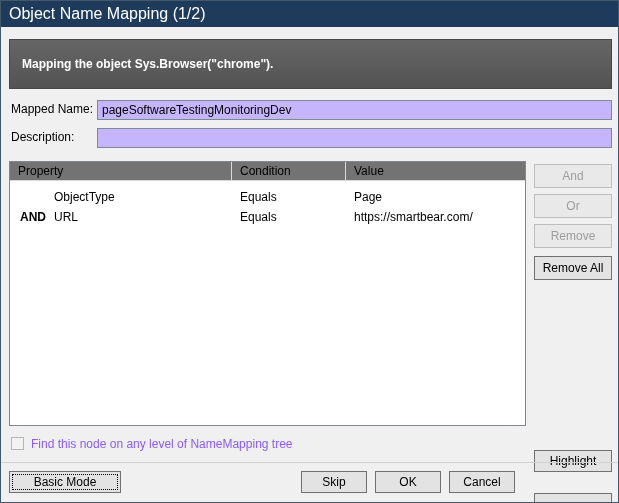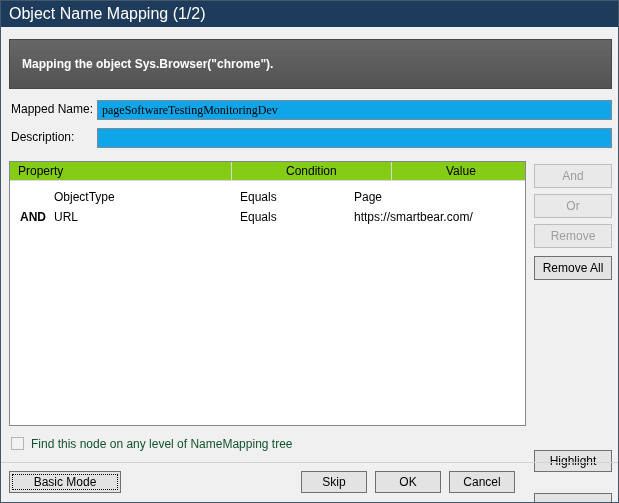--- a/index.html
+++ b/index.html
@@ -26,31 +26,31 @@
     background:linear-gradient(#666666,#535353);
     border:1px solid #474747;
     color:#ffffff; font-weight:bold; font-size:12px;
     display:flex; align-items:center; padding-left:12px;
   }
 
   .field-label { position:absolute; font-size:12px; color:#000; }
 
   .text-input {
     position:absolute; height:20px;
-    background:#0ea5e9; border:1px solid #7a8a99;
-    font-family:Liberation Serif, serif; font-size:12px; color:#000;
+    background:#c4b5fd; border:1px solid #7a8a99;
+    font-family:Liberation Sans, sans-serif; font-size:12px; color:#000;
     padding:1px 4px;
   }
 
   .prop-table {
     position:absolute; left:8px; top:160px; width:517px; height:265px;
     background:#ffffff; border:1px solid #828790;
     font-size:12px; color:#000;
   }
-  .thead { display:flex; height:19px; background:#84cc16; border-bottom:1px solid #d9d9d9;gap:46px; }
+  .thead { display:flex; height:19px; background:#737373; border-bottom:1px solid #d9d9d9; }
   .th {
     display:flex; align-items:center; padding-left:8px;
     border-right:1px solid #d9d9d9; overflow:hidden; white-space:nowrap;
   }
   .th:last-child { border-right:none; }
   .col-prop { width:222px; }
   .col-cond { width:114px; }
   .col-val  { width:179px; flex:1; }
   .tbody { padding-top:6px; }
   .trow { display:flex; height:20px; align-items:center; }
@@ -71,21 +71,21 @@
   }
   .btn.disabled {
     background:#e9e9e9;
     border-color:#bdbdbd;
     color:#9d9d9d;
   }
   .btn.focused { outline:1px dotted #000; outline-offset:-4px; }
 
   .side-btn { left:533px; width:78px; height:24px; }
 
-  .check-row-label { position:absolute; left:30px; top:436px; font-size:12px; color:#14532d; }
+  .check-row-label { position:absolute; left:30px; top:436px; font-size:12px; color:#8b5cf6; }
   .checkbox {
     position:absolute; left:10px; top:436px; width:13px; height:13px;
     background:#f2f2f2; border:1px solid #b6b6b6;
   }
 
   .divider { position:absolute; left:0; top:461px; width:619px; height:1px; background:#d2d2d2; }
 </style>
 </head>
 <body>
 

